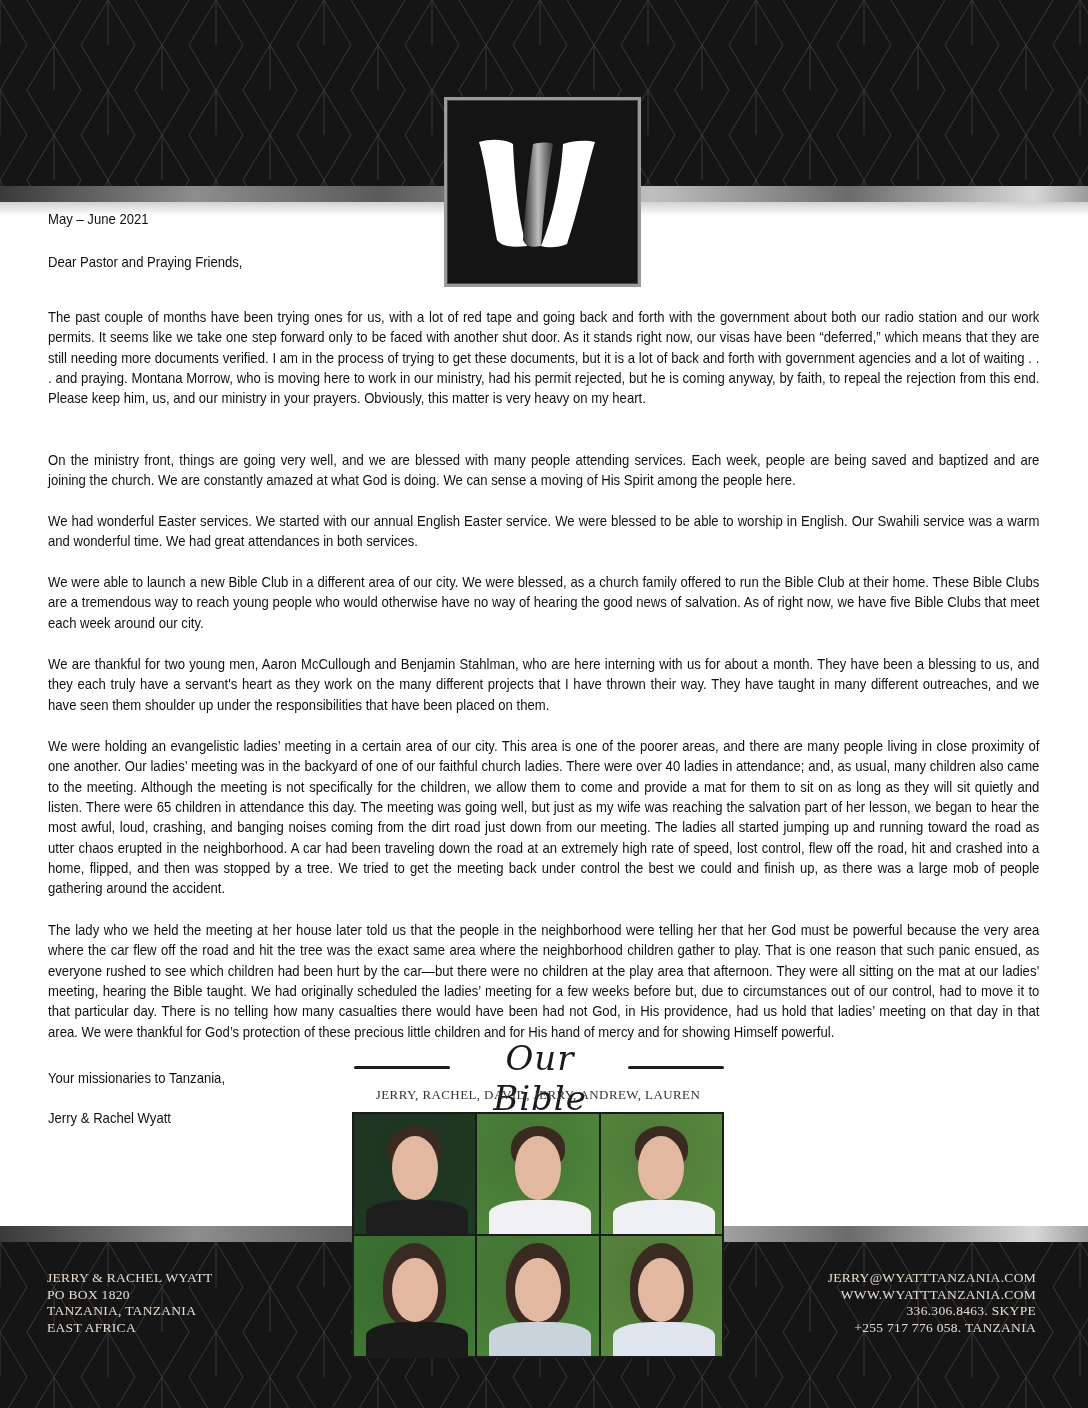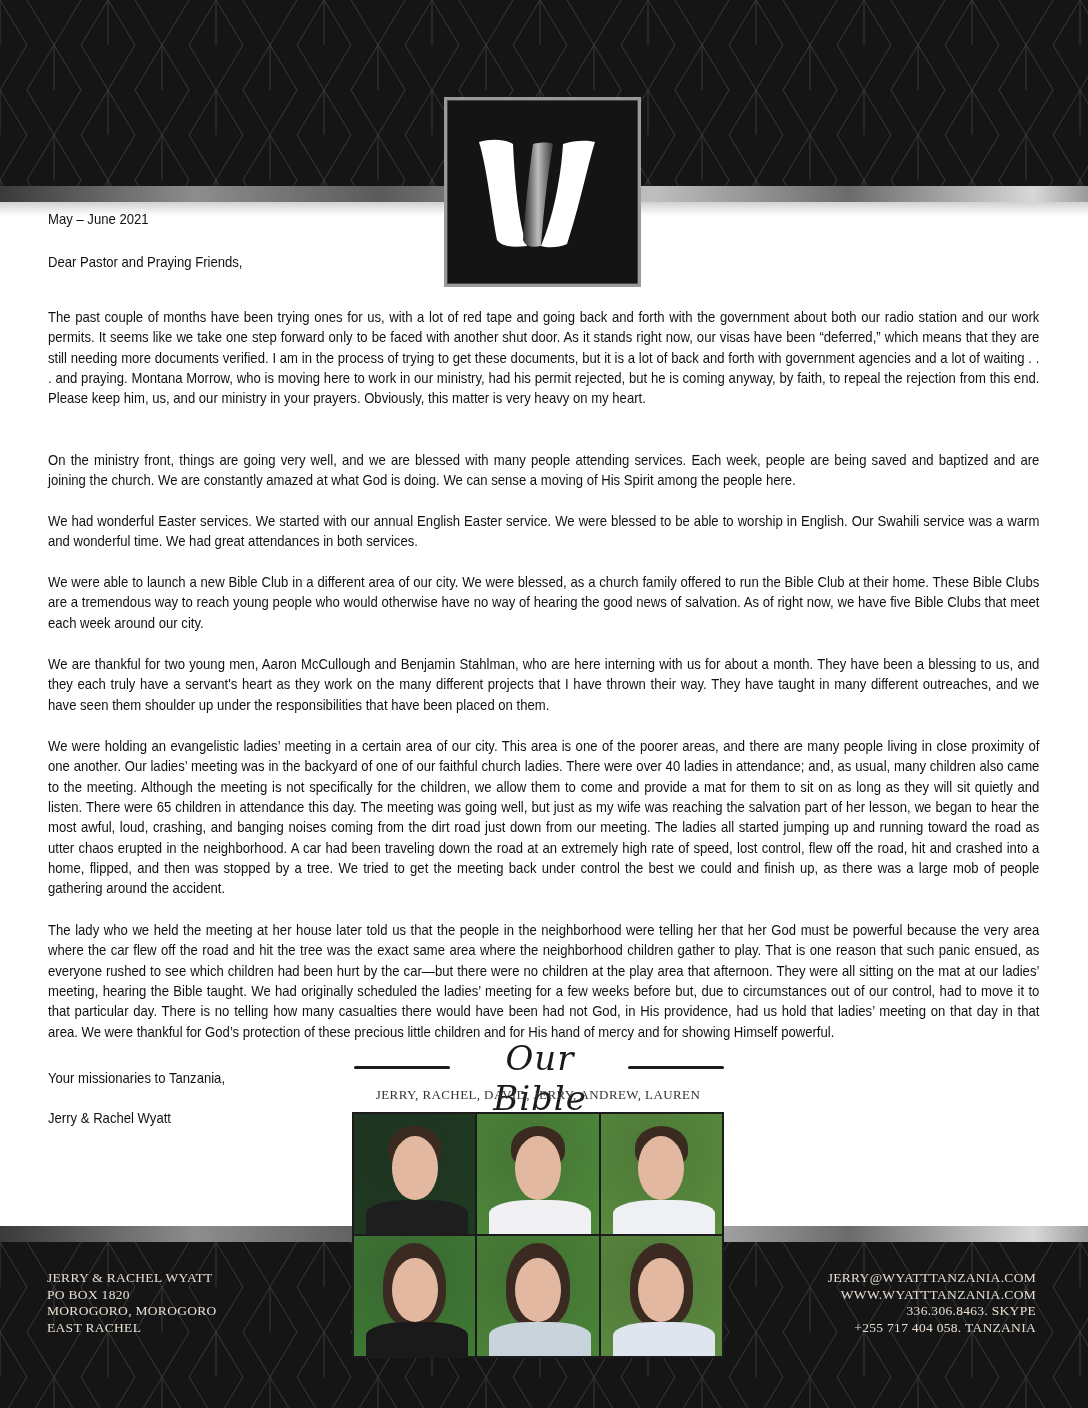--- a/index.html
+++ b/index.html
@@ -294,28 +294,28 @@
       <path d="M1080 180 L1107 225 L1080 270 L1053 225 Z M1080 270 L1080 315" stroke="#3a3a3a" stroke-width="1" fill="none"></path>
       <path d="M1134 -45 L1161 0 L1134 45 L1107 0 Z M1134 45 L1134 90" stroke="#3a3a3a" stroke-width="1" fill="none"></path>
       <path d="M1134 45 L1161 90 L1134 135 L1107 90 Z M1134 135 L1134 180" stroke="#3a3a3a" stroke-width="1" fill="none"></path>
       <path d="M1134 135 L1161 180 L1134 225 L1107 180 Z M1134 225 L1134 270" stroke="#3a3a3a" stroke-width="1" fill="none"></path>
       <path d="M1134 225 L1161 270 L1134 315 L1107 270 Z M1134 315 L1134 360" stroke="#3a3a3a" stroke-width="1" fill="none"></path>
     </svg>
 </div>
 <div class="footer-text footer-left">
   <div>JERRY &amp; RACHEL WYATT</div>
   <div>PO BOX 1820</div>
-  <div>MOROGORO, MOROGORO</div>
-  <div>EAST RACHEL</div>
+  <div>TANZANIA, TANZANIA</div>
+  <div>EAST AFRICA</div>
 </div>
 <div class="footer-text footer-right">
   <div>JERRY@WYATTTANZANIA.COM</div>
   <div>WWW.WYATTTANZANIA.COM</div>
   <div>336.306.8463. SKYPE</div>
-  <div>+255 717 404 058. TANZANIA</div>
+  <div>+255 717 776 058. TANZANIA</div>
 </div>
 
 <div class="photos" id="photos">
     <div class="photo">
       <div class="bg" style="background: radial-gradient(circle at 40% 30%, rgba(31, 58, 34, 0.8), rgb(31, 58, 34));"></div>
       <div class="hair" style="left: 28%; width: 44%; top: 10%; height: 36%; background: rgb(58, 42, 32);"></div>
       <div class="body" style="inset: 72% 6% 0px 10%; background: rgb(30, 30, 30);"></div>
       <div class="head" style="left: 31%; width: 38%; top: 18%; height: 54%; background: rgb(226, 185, 160);"></div>
     </div>
     <div class="photo">

